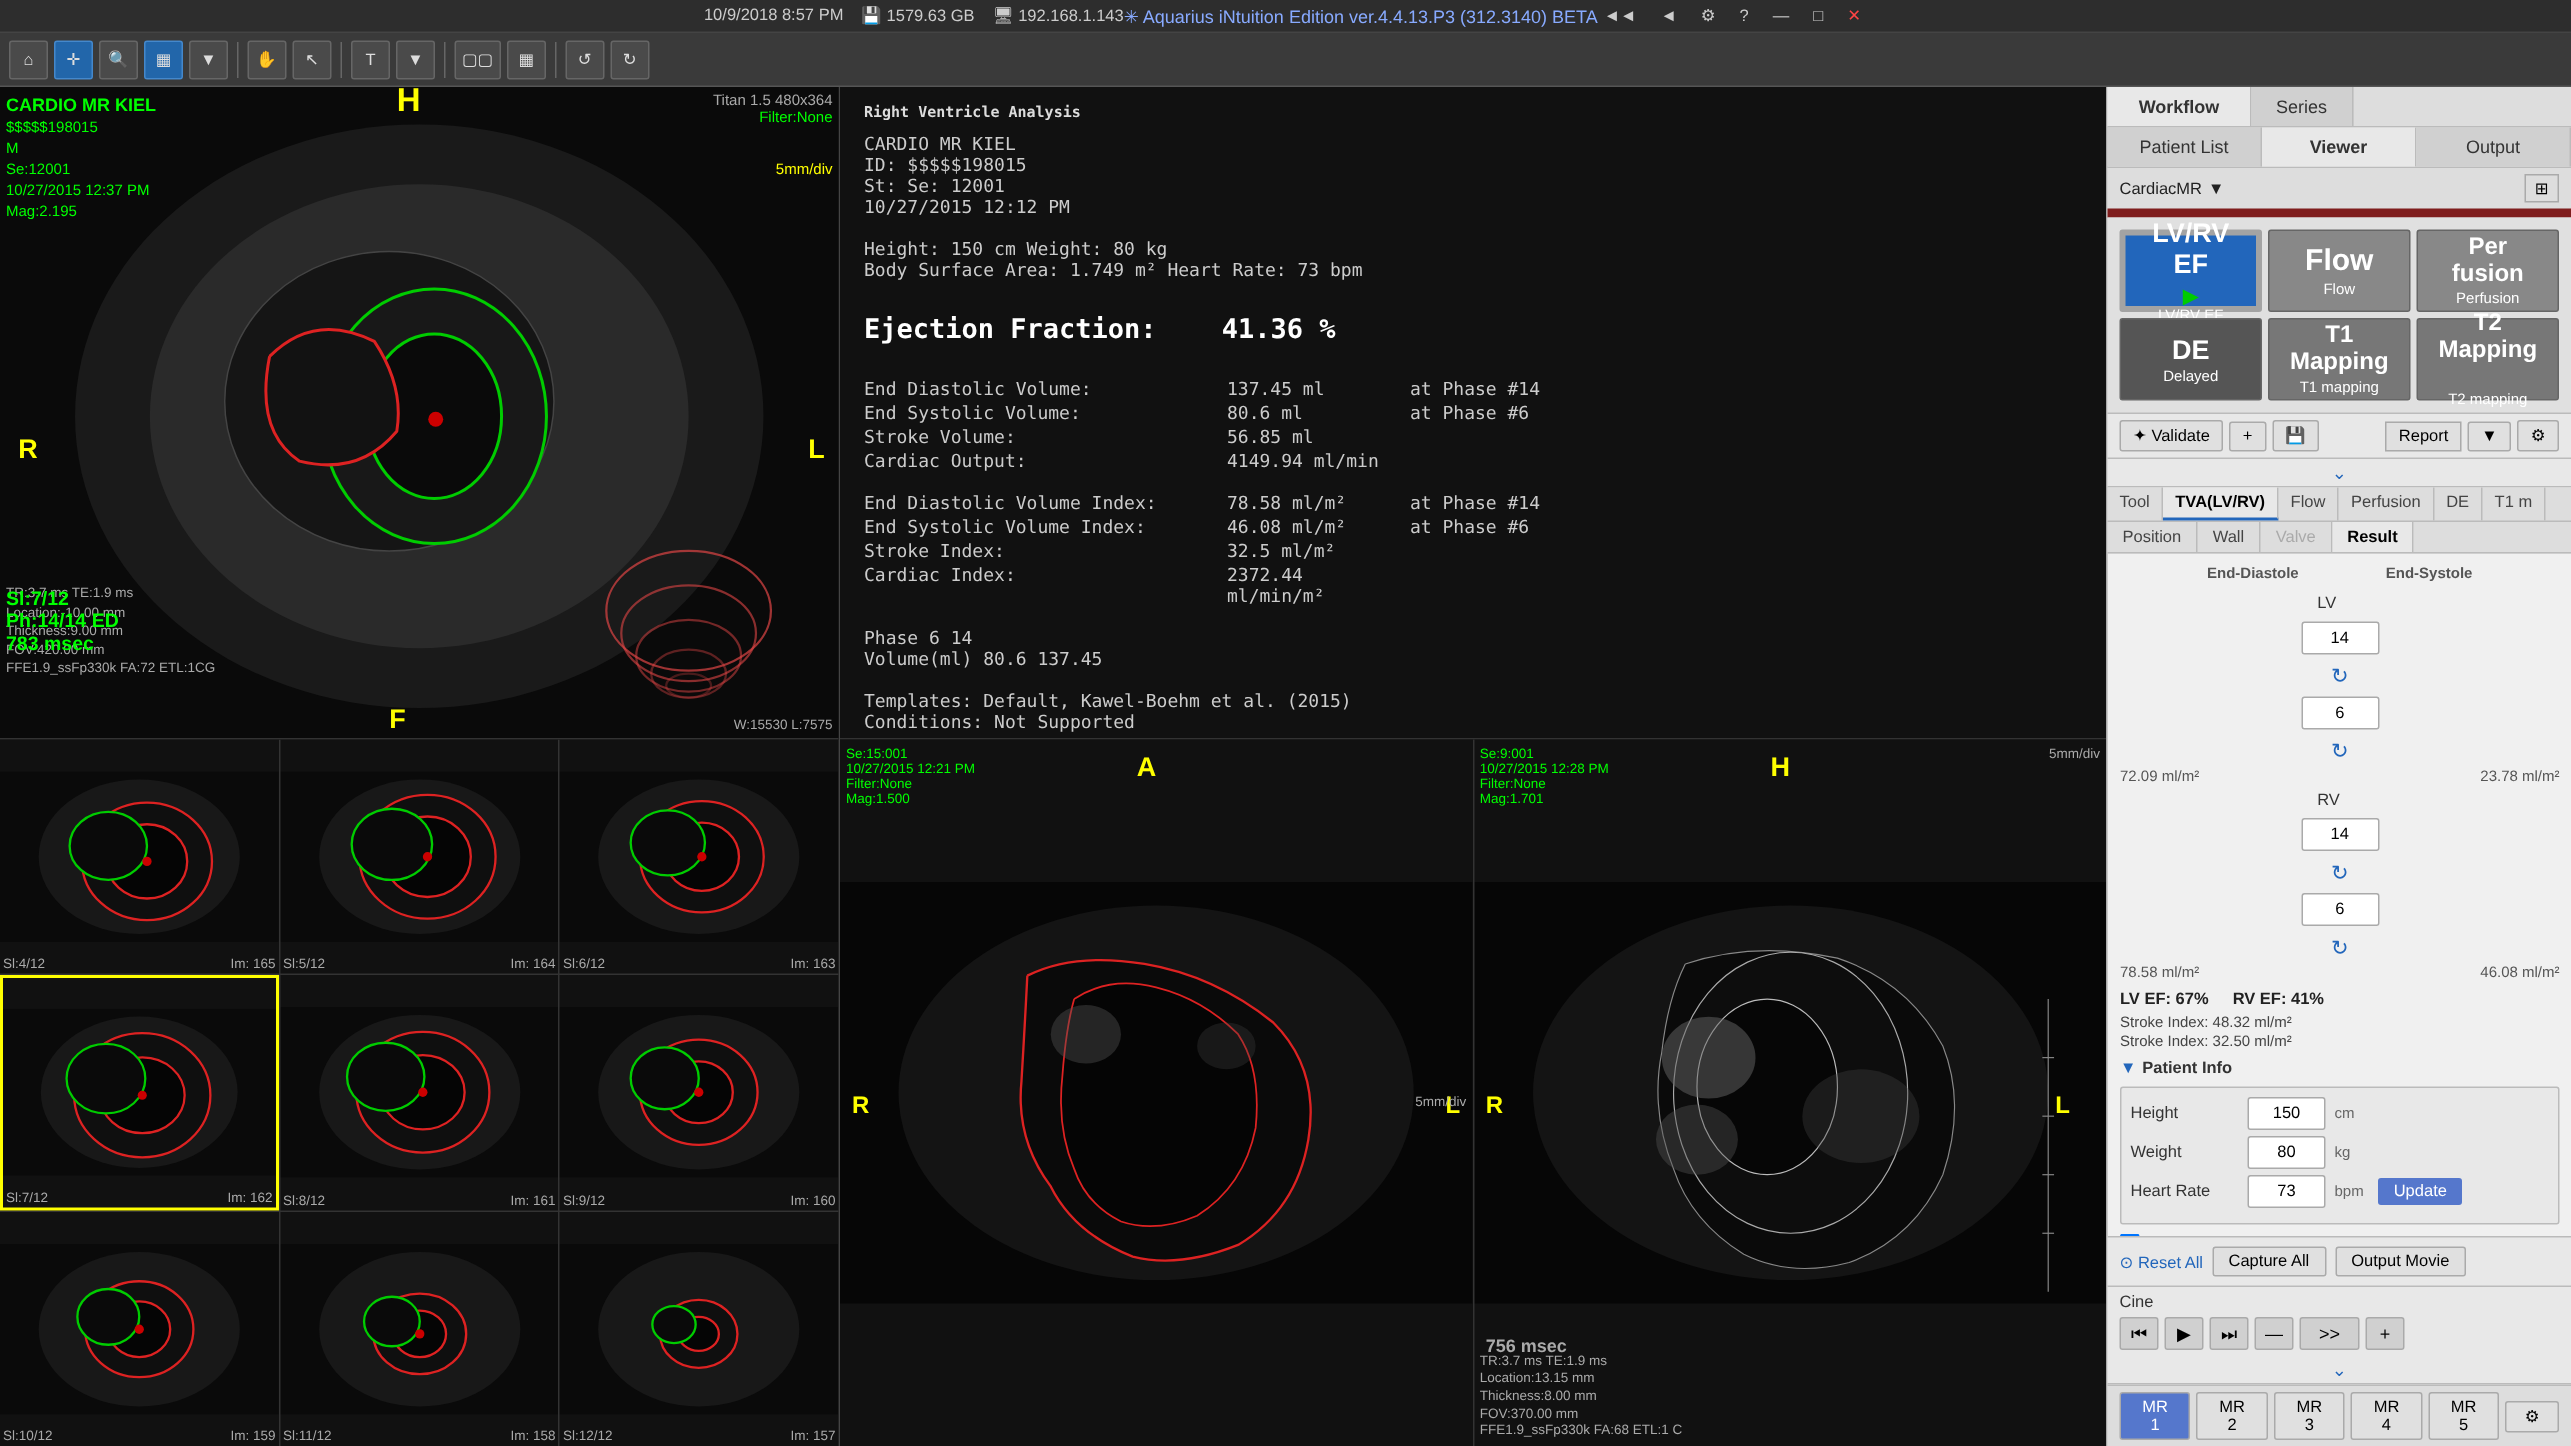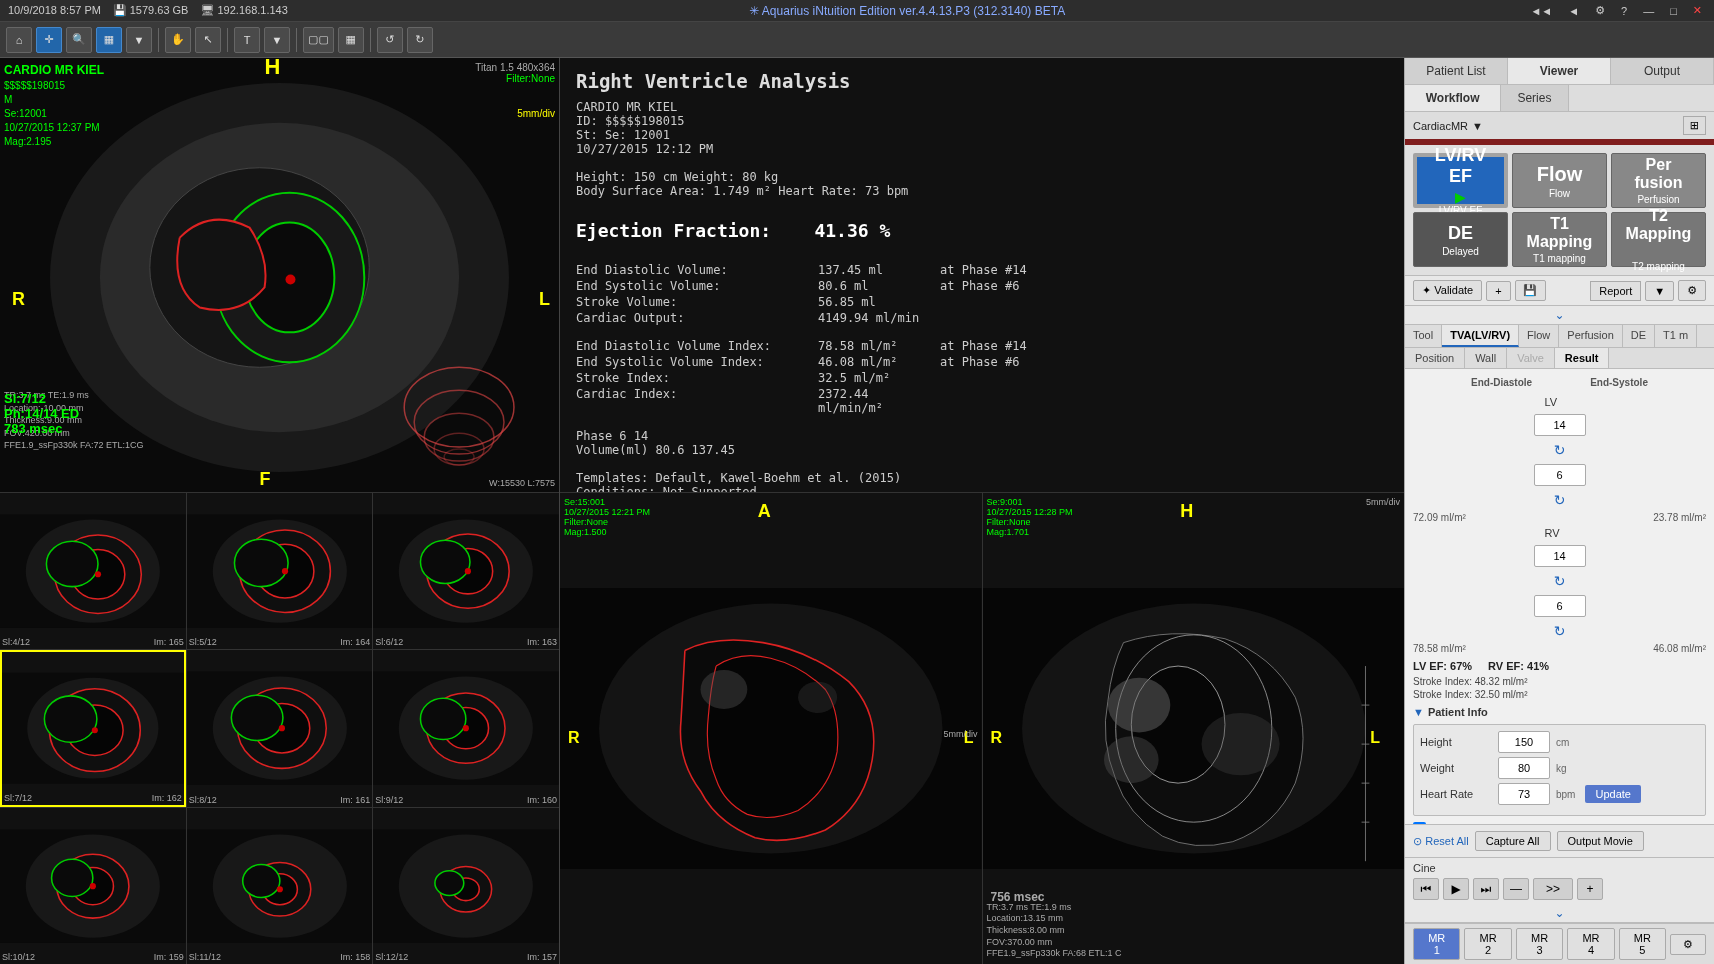--- a/index.html
+++ b/index.html
@@ -1,19 +1,19 @@
 <!DOCTYPE html>
 <html><head>
   <meta charset="utf-8">
   <style>
     * { box-sizing: border-box; margin: 0; padding: 0; }
     body { background: #1a1a1a; color: #ccc; font-family: Arial, sans-serif; font-size: 11px; width: 1714px; height: 964px; overflow: hidden; }
 
     
-    #topbar { background: #2d2d2d; height: 22px; display: flex; align-items: center; padding: 0 8px; border-bottom: 1px solid #444; font-size: 11px; color: #ccc; justify-content: space-between; }
+    #topbar { background: #2d2d2d; height: 22px; display: flex; align-items: center; padding: 0 8px; border-bottom: 1px solid #444; font-size: 11px; color: #ccc; justify-content: center; }
     #topbar .left { display: flex; gap: 12px; }
     #topbar .center { color: #88aaff; font-size: 12px; }
     #topbar .right { display: flex; gap: 8px; align-items: center; }
     #topbar .right span { cursor: pointer; padding: 0 4px; }
 
     
     #toolbar { background: #3a3a3a; height: 36px; display: flex; align-items: center; padding: 0 6px; gap: 4px; border-bottom: 1px solid #555; }
     .tb-btn { background: #4a4a4a; border: 1px solid #666; color: #ddd; height: 26px; min-width: 26px; padding: 0 4px; cursor: pointer; font-size: 11px; display: flex; align-items: center; justify-content: center; border-radius: 2px; }
     .tb-sep { width: 1px; height: 24px; background: #666; margin: 0 2px; }
     .tb-btn.active { background: #2266aa; border-color: #4488cc; }
@@ -27,21 +27,21 @@
     .img-info { position: absolute; top: 4px; left: 4px; color: #00ff00; font-size: 10px; line-height: 1.4; }
     #thumbnail-grid { flex: 1; display: grid; grid-template-columns: repeat(3, 1fr); grid-template-rows: repeat(3, 1fr); gap: 1px; background: #333; overflow: hidden; }
     .thumb { background: #111; position: relative; overflow: hidden; cursor: pointer; }
     .thumb.selected { border: 2px solid #ffff00; }
     .thumb-label { position: absolute; bottom: 2px; left: 2px; color: #aaa; font-size: 9px; }
     .thumb-label2 { position: absolute; bottom: 2px; right: 2px; color: #aaa; font-size: 9px; }
 
     
     #center-panel { flex: 1; display: flex; flex-direction: column; background: #000; }
     #analysis-text { height: 435px; background: #111; border-bottom: 1px solid #333; padding: 12px 16px; font-family: monospace; font-size: 12px; color: #ccc; overflow: auto; }
-    #analysis-text h2 { font-size: 19px; color: #ddd; margin-bottom: 8px; font-family: monospace; }
+    #analysis-text h2 { font-size: 10px; color: #ddd; margin-bottom: 8px; font-family: monospace; }
     .ef-value { font-size: 18px; color: #fff; font-weight: bold; margin: 8px 0; }
     #bottom-images { flex: 1; display: grid; grid-template-columns: 1fr 1fr; gap: 1px; background: #333; }
     .bottom-img { background: #111; position: relative; overflow: hidden; }
 
     
     #right-panel { width: 310px; background: #e8e8e8; border-left: 1px solid #aaa; display: flex; flex-direction: column; color: #222; }
     #right-top { display: flex; border-bottom: 1px solid #bbb; }
     .right-tab { flex: 1; text-align: center; padding: 6px 4px; cursor: pointer; font-size: 12px; background: #d0d0d0; border-right: 1px solid #bbb; color: #333; }
     .right-tab.active { background: #e8e8e8; font-weight: bold; }
     #cardiacmr-header { padding: 4px 8px; background: #ddd; border-bottom: 6px solid #7f1d1d; display: flex; align-items: center; justify-content: space-between; }
@@ -452,30 +452,30 @@
           <div>FOV:370.00 mm</div>
           <div>FFE1.9_ssFp330k FA:68 ETL:1 C</div>
         </div>
         <div style="position:absolute;top:4px;right:4px;color:#aaa;font-size:9px;">5mm/div</div>
       </div>
     </div>
   </div>
 
   <div id="right-panel">
 
+    <div style="display:flex; border-bottom:1px solid #bbb; background:#ddd;">
+      <div class="right-tab active" style="flex:0.6;">Workflow</div>
+      <div class="right-tab" style="flex:0.4;">Series</div>
+      <div style="flex:1;"></div>
+    </div>
+
     <div id="right-top">
       <div class="right-tab">Patient List</div>
       <div class="right-tab active">Viewer</div>
       <div class="right-tab">Output</div>
-    </div>
-
-    <div style="display:flex; border-bottom:1px solid #bbb; background:#ddd;">
-      <div class="right-tab active" style="flex:0.6;">Workflow</div>
-      <div class="right-tab" style="flex:0.4;">Series</div>
-      <div style="flex:1;"></div>
     </div>
 
     <div id="cardiacmr-header">
       <div style="display:flex; align-items:center; gap:4px;">
         <span>CardiacMR</span>
         <span>▼</span>
       </div>
       <button style="background:#ddd;border:1px solid #aaa;cursor:pointer;padding:2px 6px;font-size:11px;">⊞</button>
     </div>
 

